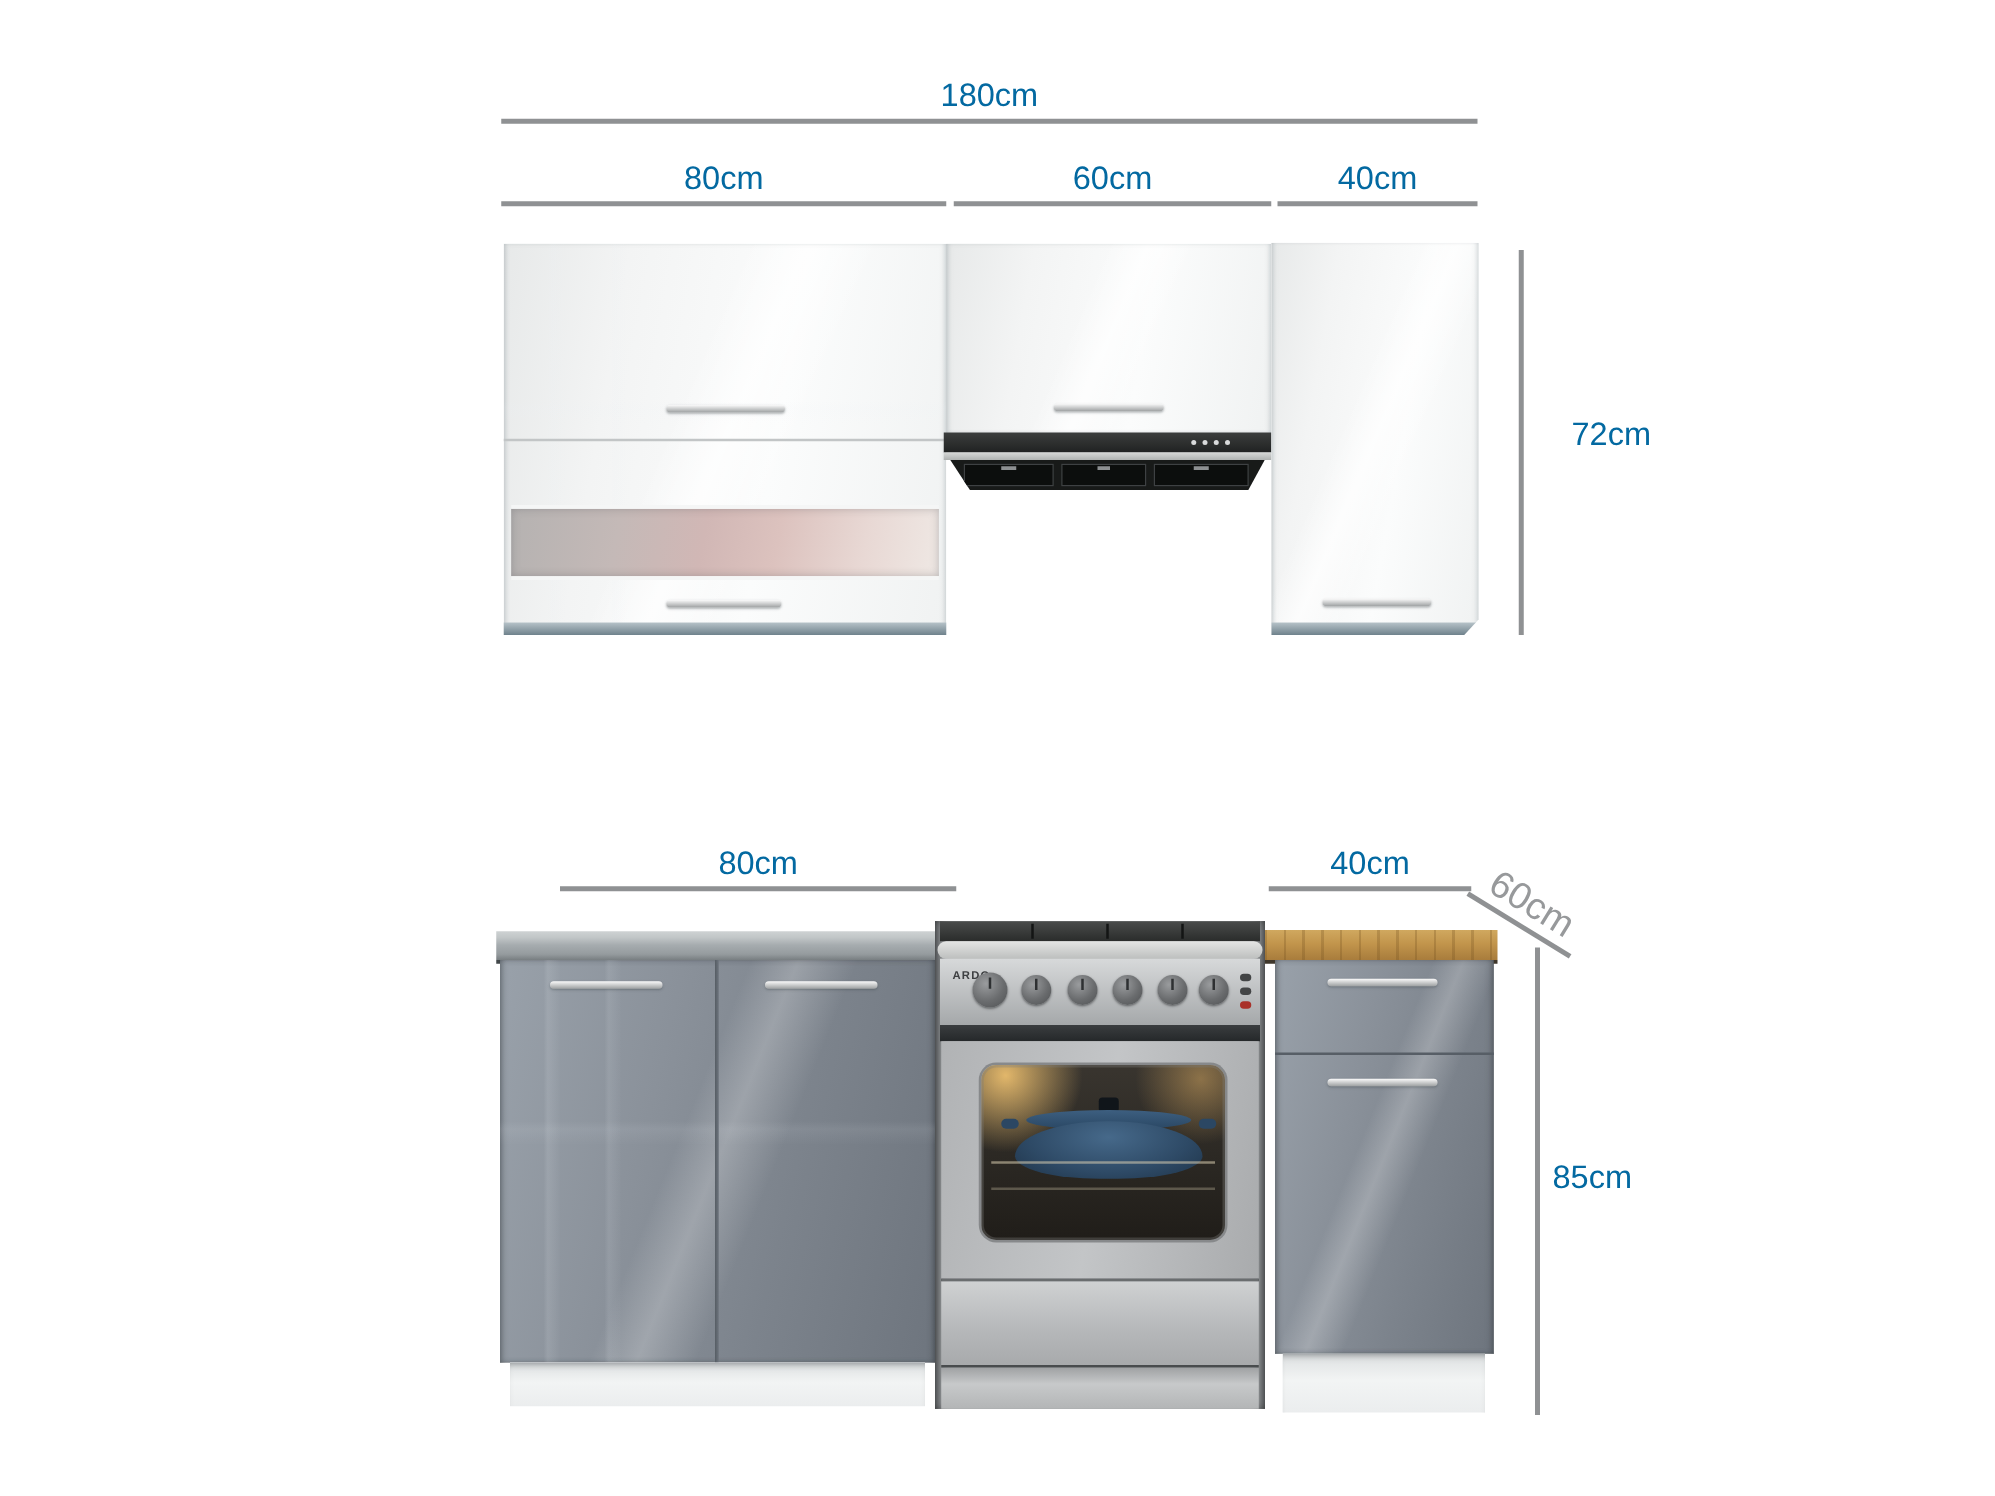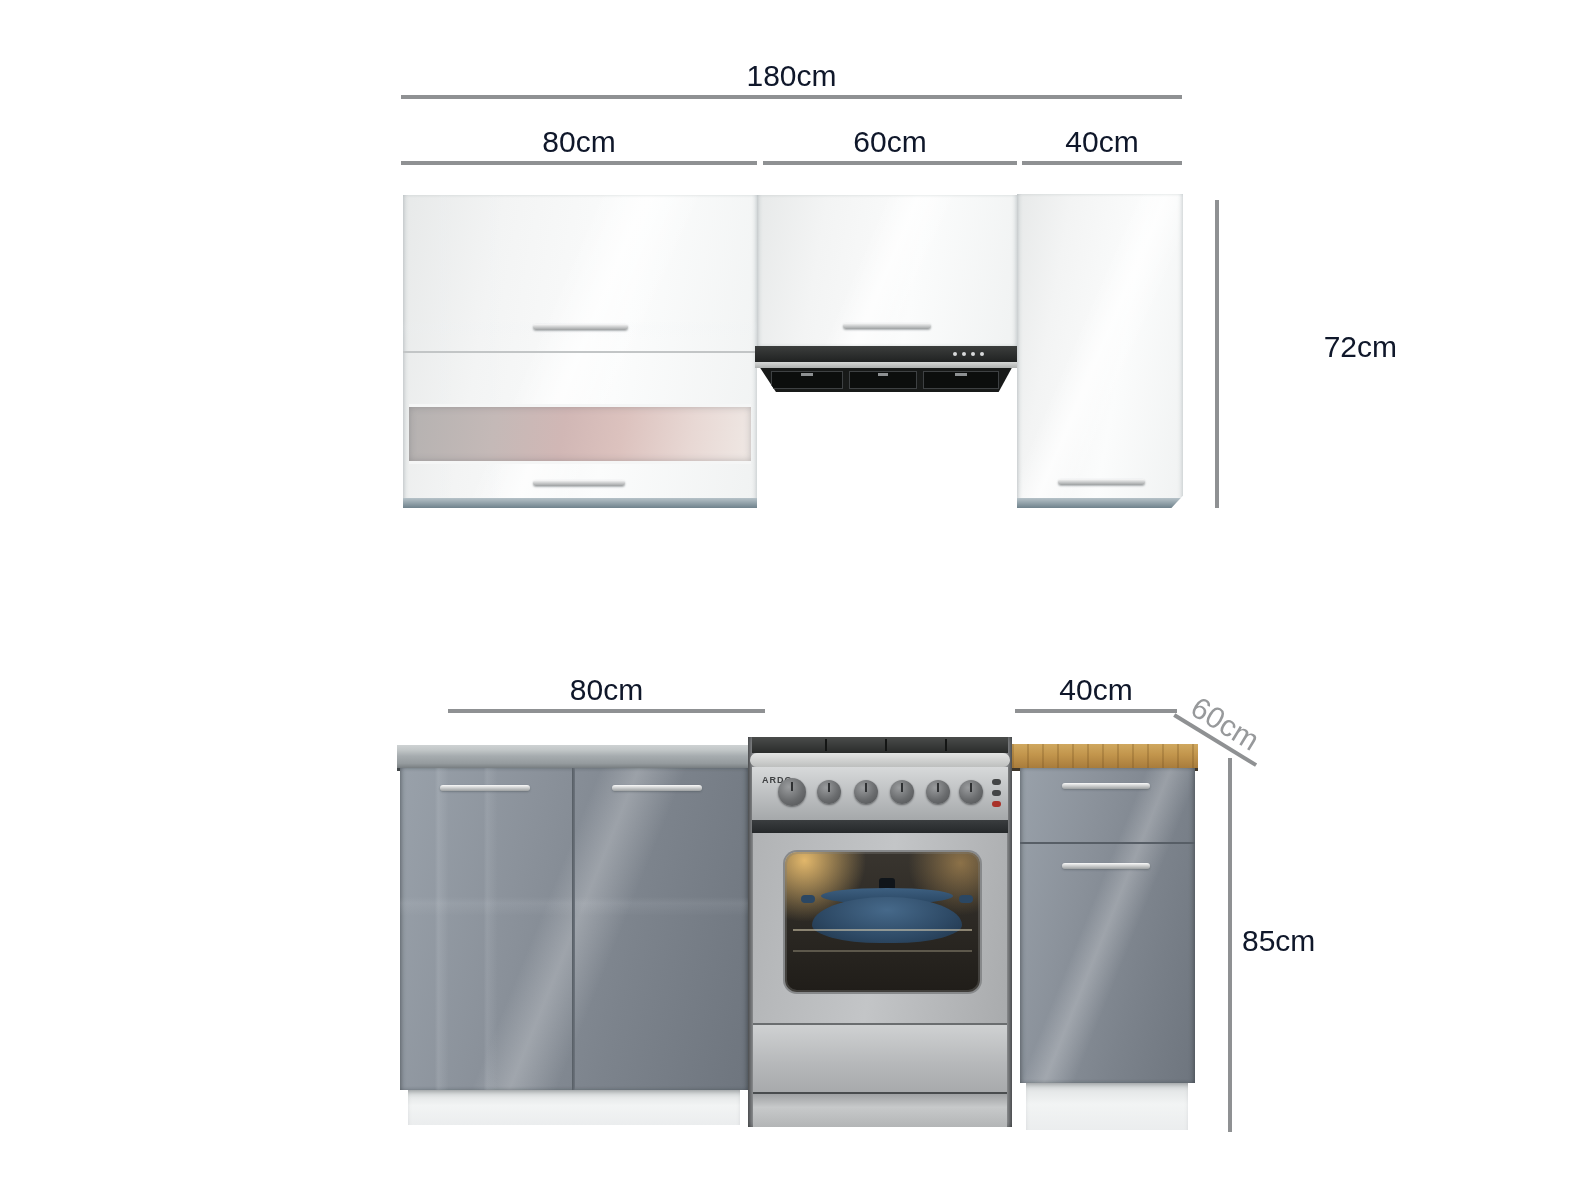--- a/index.html
+++ b/index.html
@@ -1,21 +1,21 @@
 <!DOCTYPE html>
 <html><head>
 <meta charset="utf-8">
 <style>
   html,body{margin:0;padding:0;background:#ffffff;}
   .canvas{
     position:relative;width:1596px;height:1197px;background:#ffffff;overflow:hidden;
     font-family:"Liberation Sans",sans-serif;
   }
   
-  .dim-label{position:absolute;font-size:30px;line-height:32px;color:#0f172a;text-align:center;white-space:nowrap;}
+  .dim-label{position:absolute;font-size:26px;line-height:32px;color:#0369a1;text-align:center;white-space:nowrap;}
   .dim-line-h{position:absolute;height:4px;background:#8f9193;}
   .dim-line-v{position:absolute;width:4px;background:#8f9193;}
   .dim-rot{position:absolute;left:1192px;top:686px;transform:rotate(31.5deg);transform-origin:0 0;}
   .rot-text{font-size:30px;line-height:30px;color:#97999b;width:96px;text-align:center;white-space:nowrap;}
   .rot-line{width:96px;height:4px;background:#8f9193;margin-top:2px;}
 
   
   .wall-cab{position:absolute;
     background:
       linear-gradient(113deg, rgba(255,255,255,0) 40%, rgba(255,255,255,.75) 50%, rgba(255,255,255,0) 62%),
@@ -116,21 +116,21 @@
   <div class="dim-label" style="left:401px;top:126px;width:356px">80cm</div>
   <div class="dim-line-h" style="left:401px;top:161px;width:356px"></div>
 
   <div class="dim-label" style="left:763px;top:126px;width:254px">60cm</div>
   <div class="dim-line-h" style="left:763px;top:161px;width:254px"></div>
 
   <div class="dim-label" style="left:1022px;top:126px;width:160px">40cm</div>
   <div class="dim-line-h" style="left:1022px;top:161px;width:160px"></div>
 
   <div class="dim-line-v" style="left:1215px;top:200px;height:308px"></div>
-  <div class="dim-label" style="left:1277px;top:331px;width:120px;text-align:right">72cm</div>
+  <div class="dim-label" style="left:1229px;top:331px;width:120px;text-align:center">72cm</div>
 
   <div class="wall-cab" style="left:403px;top:195px;width:354px;height:313px">
     <div class="win-reflect"></div>
     <div class="handle" style="left:130px;top:129px;width:95px"></div>
     <div class="seam-h" style="top:156px"></div>
     <div class="glass-band" style="left:6px;right:6px;top:209px;height:54px"></div>
     <div class="handle" style="left:130px;top:285px;width:92px"></div>
     <div class="bevel-bottom"></div>
   </div>
 

